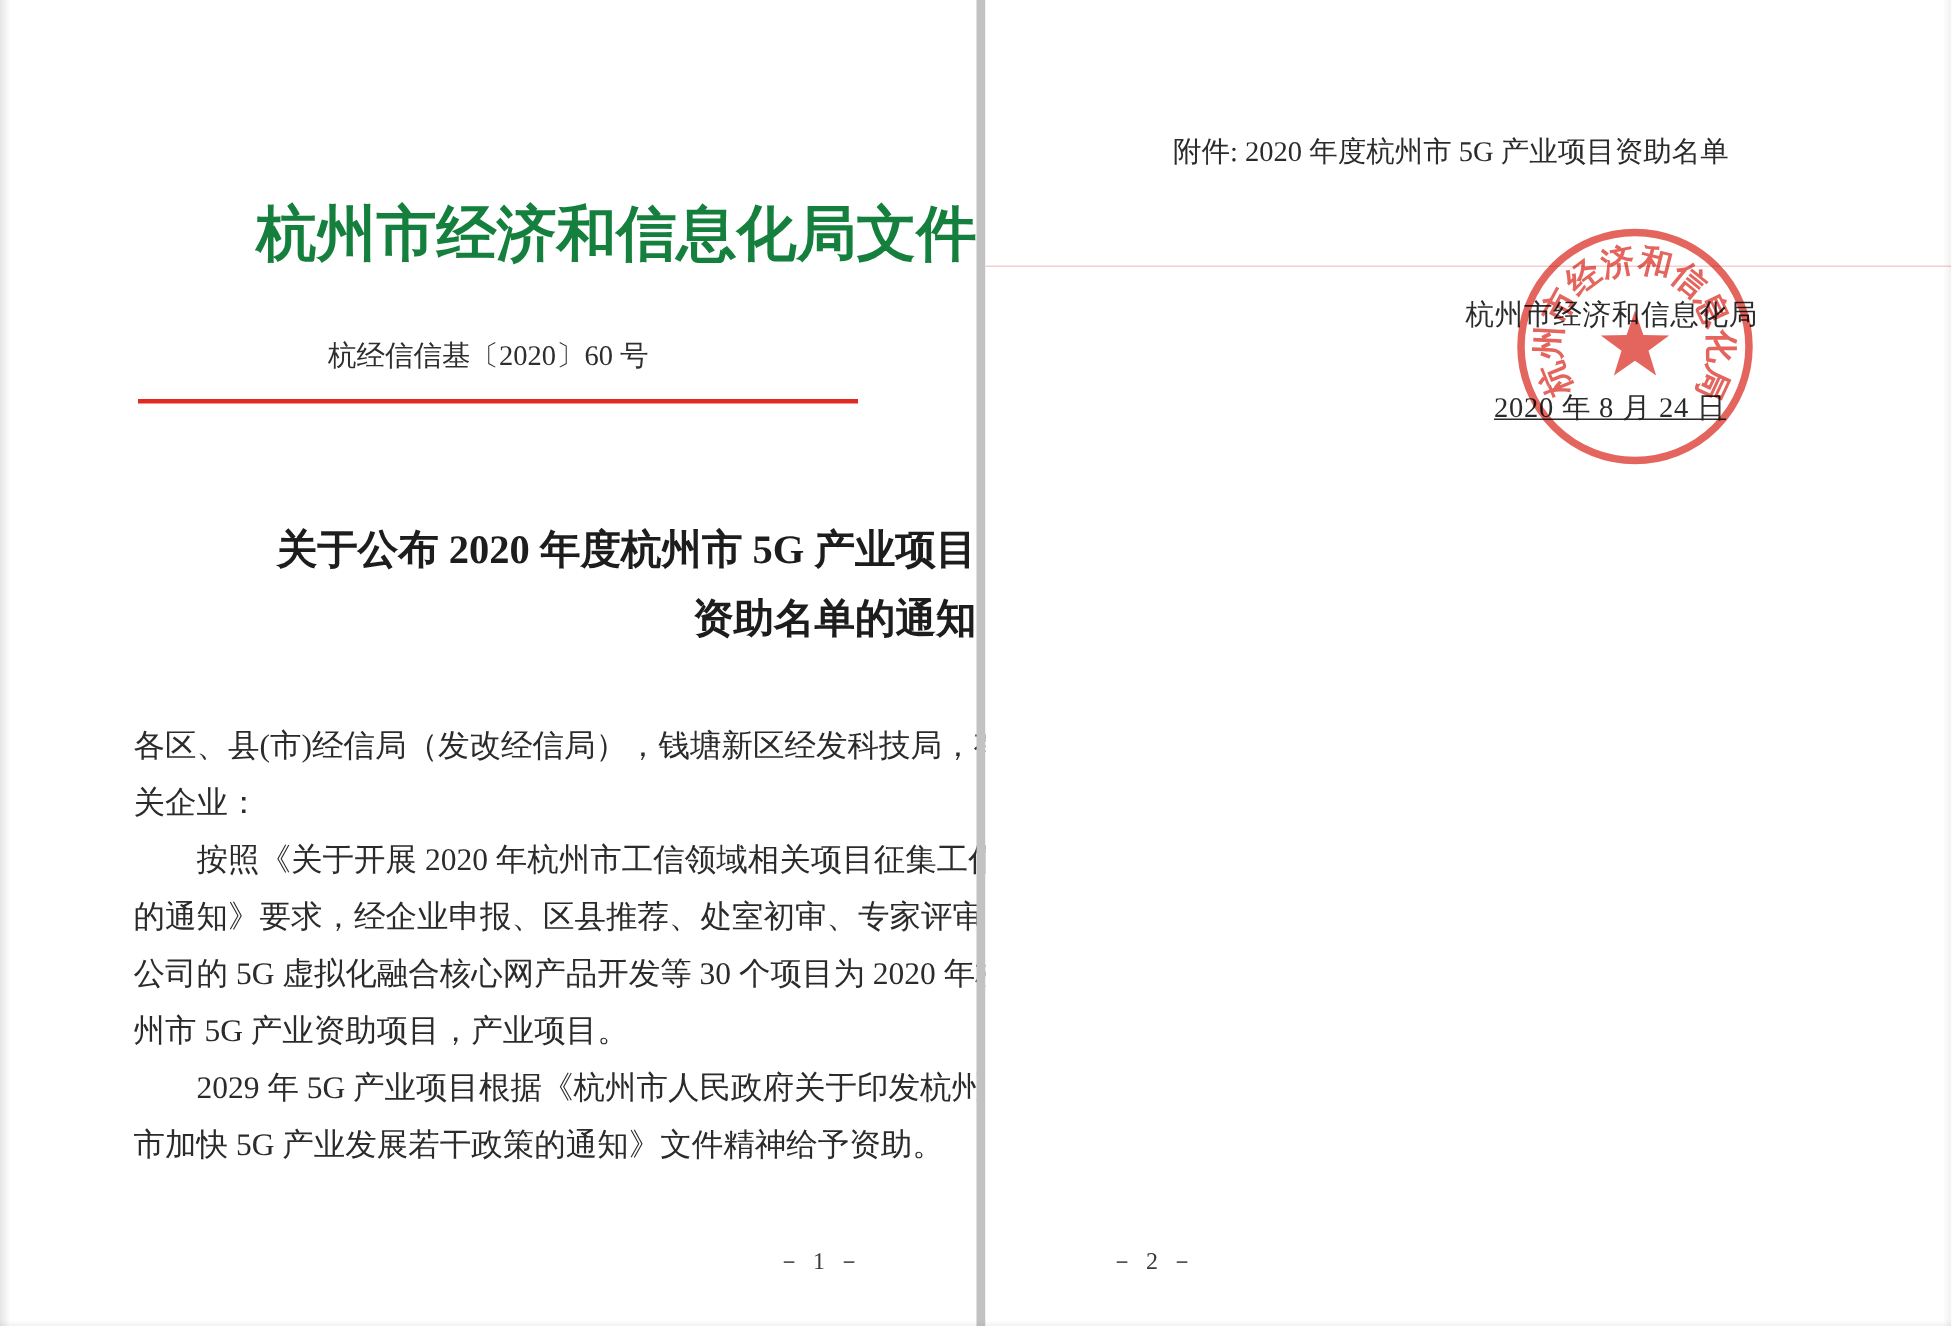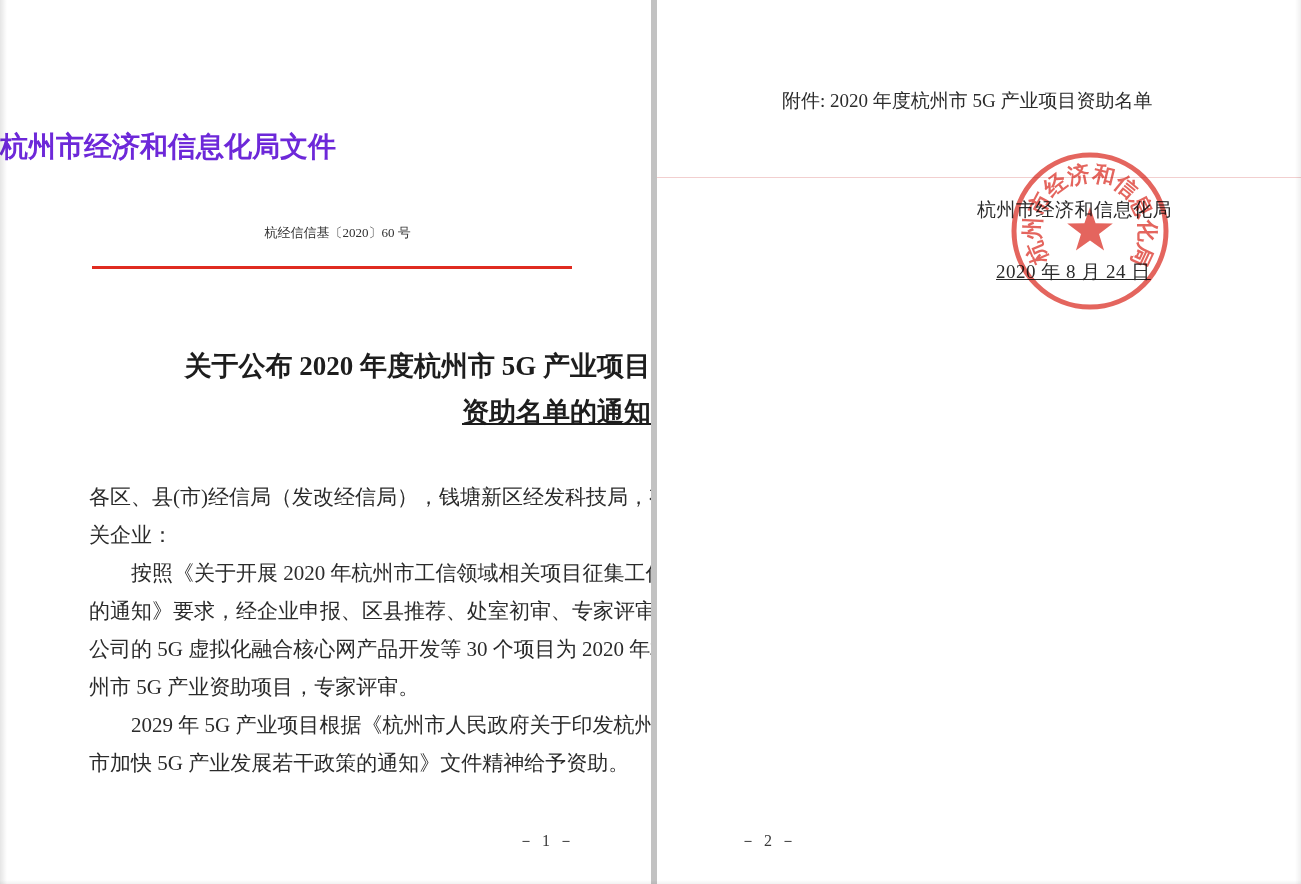--- a/index.html
+++ b/index.html
@@ -54,34 +54,34 @@
     background: linear-gradient(to top, rgba(0,0,0,0.05), rgba(0,0,0,0));
     pointer-events: none;
   }
 
   
   .org-title {
     position: absolute;
     top: 128px;
     left: 0;
     width: 100%;
-    text-align: left;
-    font-size: 28px;
+    text-align: right;
+    font-size: 40px;
     font-weight: 700;
     letter-spacing: 0px;
-    color: #6d28d9;
+    color: #15803d;
     white-space: nowrap;
   }
   .doc-number {
     position: absolute;
     top: 224px;
-    left: 12px;
+    left: 0;
     width: 100%;
     text-align: center;
-    font-size: 13px;
+    font-size: 19px;
     color: #2e2e2e;
     white-space: nowrap;
   }
   .red-rule {
     position: absolute;
     top: 266px;
     left: 92px;
     width: 480px;
     height: 3px;
     background: #e02b20;
@@ -90,21 +90,21 @@
     position: absolute;
     left: 0;
     width: 100%;
     text-align: right;
     font-size: 27px;
     font-weight: 700;
     color: #1d1d1d;
     white-space: nowrap;
   }
   #subject-line-1 { top: 348px; }
-  #subject-line-2 { top: 394px; text-decoration: underline; }
+  #subject-line-2 { top: 394px; }
 
   .body-text {
     position: absolute;
     top: 478px;
     left: 89px;
     width: 512px;
     font-size: 21px;
     line-height: 38px;
     color: #2b2b2b;
   }
@@ -189,21 +189,21 @@
     <div class="subject-title" id="subject-line-1">关于公布 2020 年度杭州市 5G 产业项目</div>
 
     <div class="subject-title" id="subject-line-2">资助名单的通知</div>
 
     <div class="body-text">
       <div class="body-line">各区、县(市)经信局（发改经信局），钱塘新区经发科技局，有</div>
       <div class="body-line">关企业：</div>
       <div class="body-line indent">按照《关于开展 2020 年杭州市工信领域相关项目征集工作</div>
       <div class="body-line">的通知》要求，经企业申报、区县推荐、处室初审、专家评审、</div>
       <div class="body-line">公司的 5G 虚拟化融合核心网产品开发等 30 个项目为 2020 年杭</div>
-      <div class="body-line">州市 5G 产业资助项目，专家评审。</div>
+      <div class="body-line">州市 5G 产业资助项目，产业项目。</div>
       <div class="body-line indent">2029 年 5G 产业项目根据《杭州市人民政府关于印发杭州</div>
       <div class="body-line">市加快 5G 产业发展若干政策的通知》文件精神给予资助。</div>
     </div>
 
     <div class="page-number" id="page-number-1">－ 1 －</div>
   </div>
 
   <div id="seam"></div>
 
   <div class="page" id="page-right">

